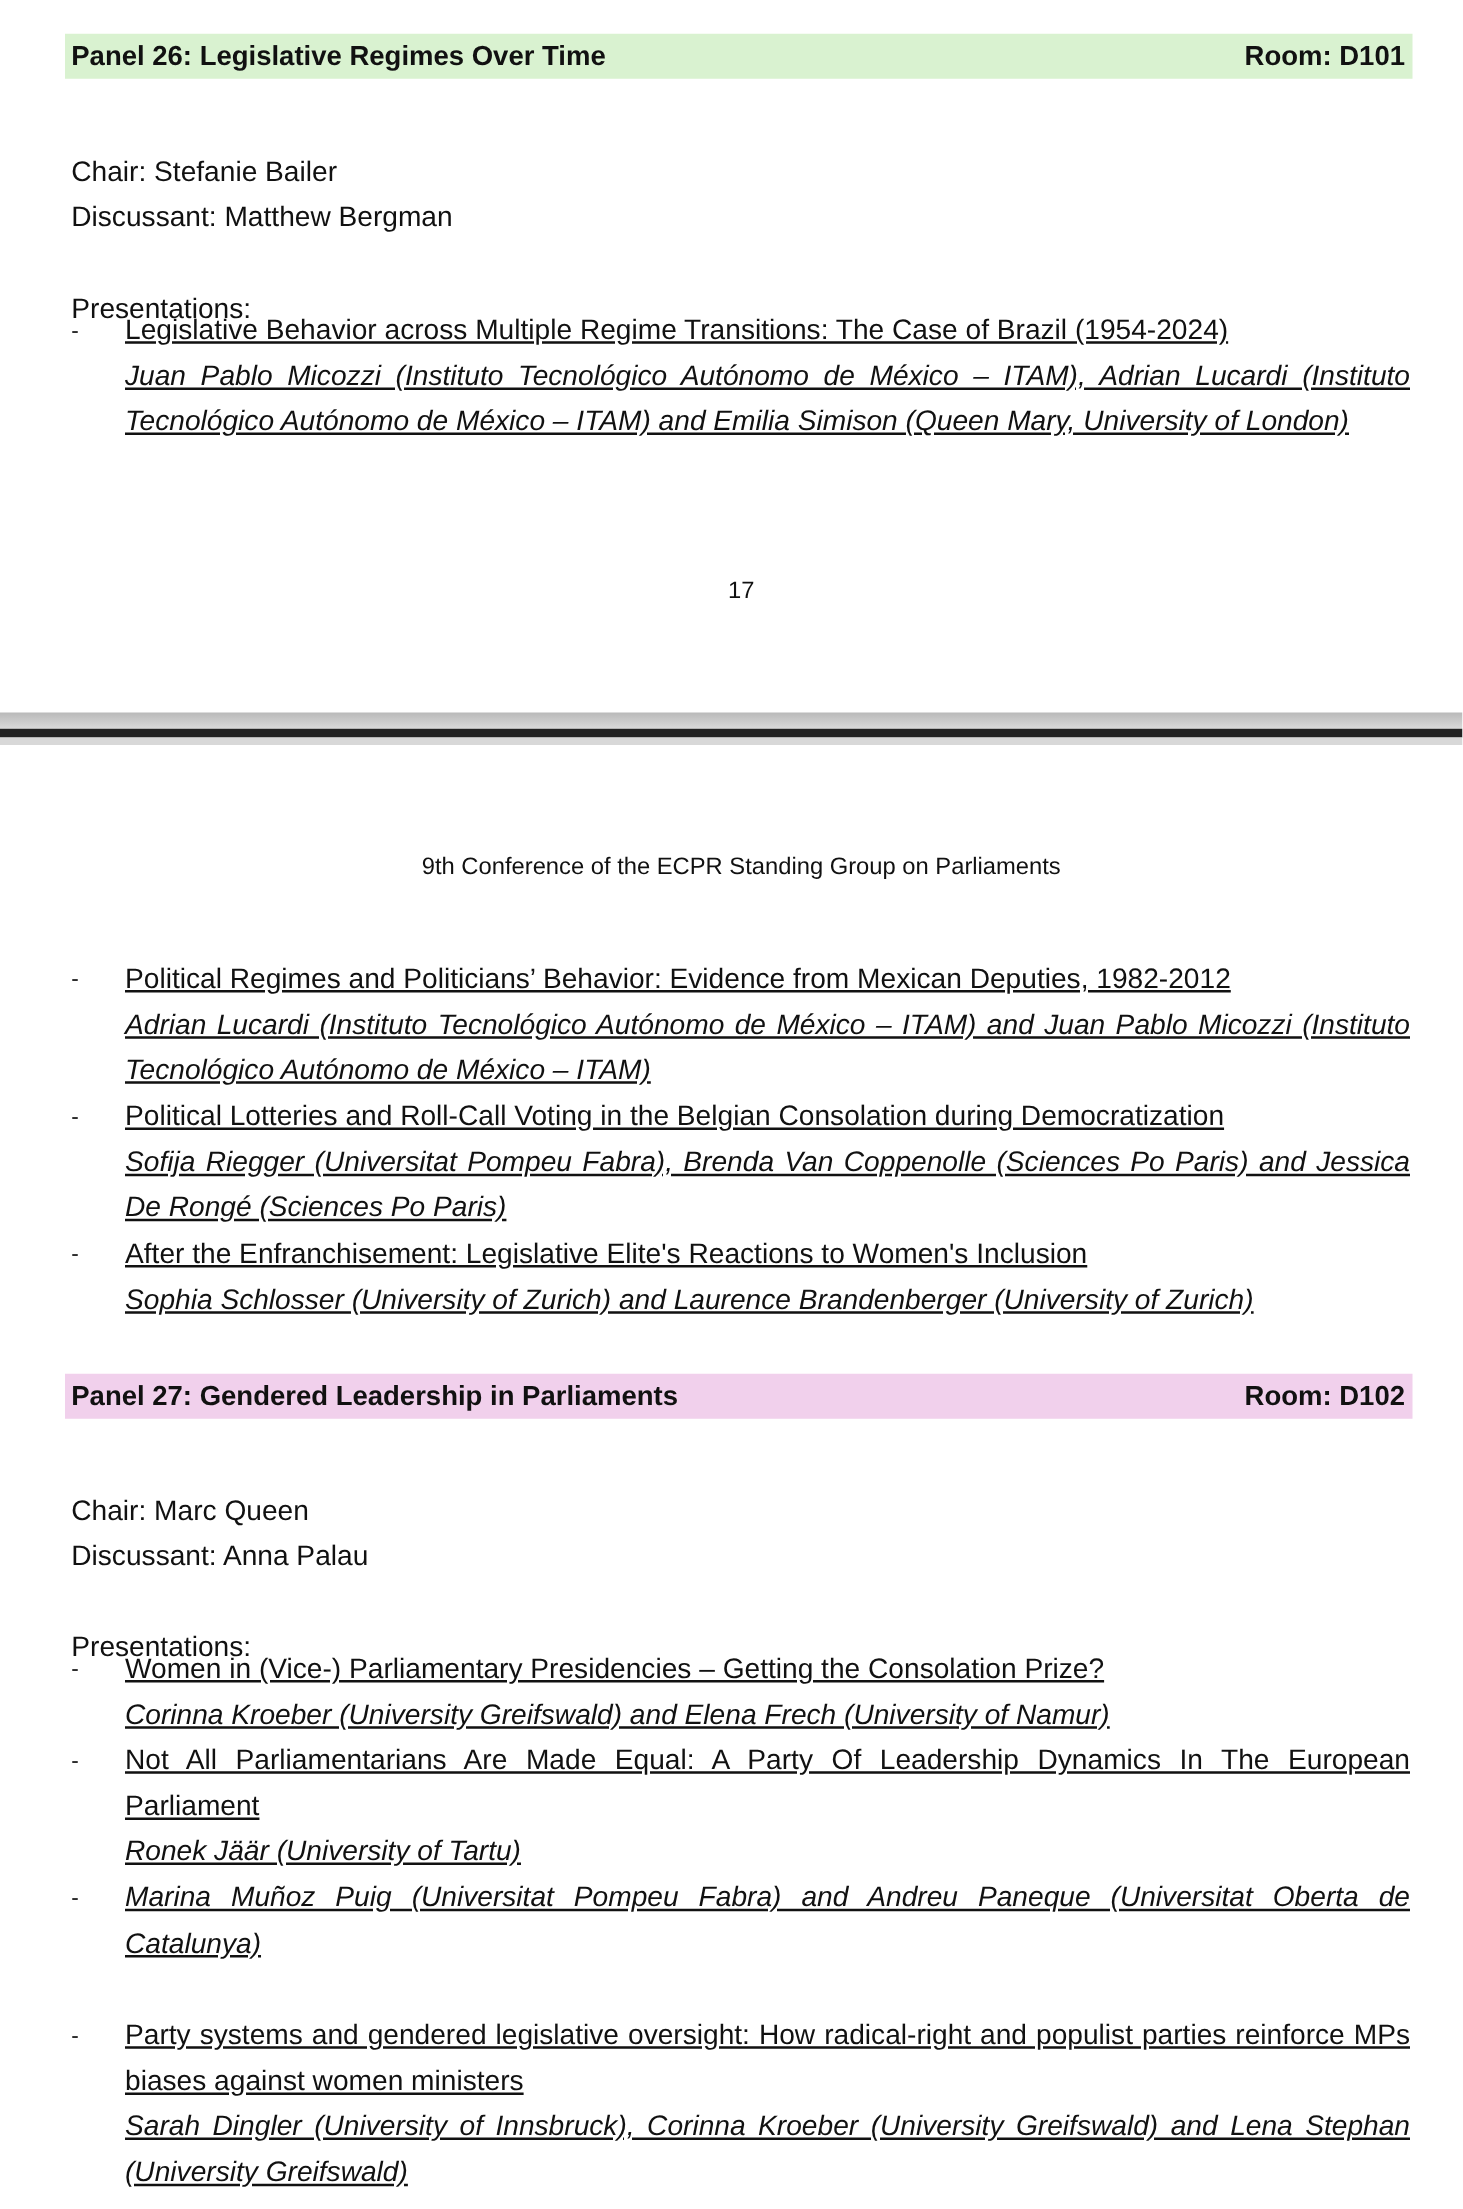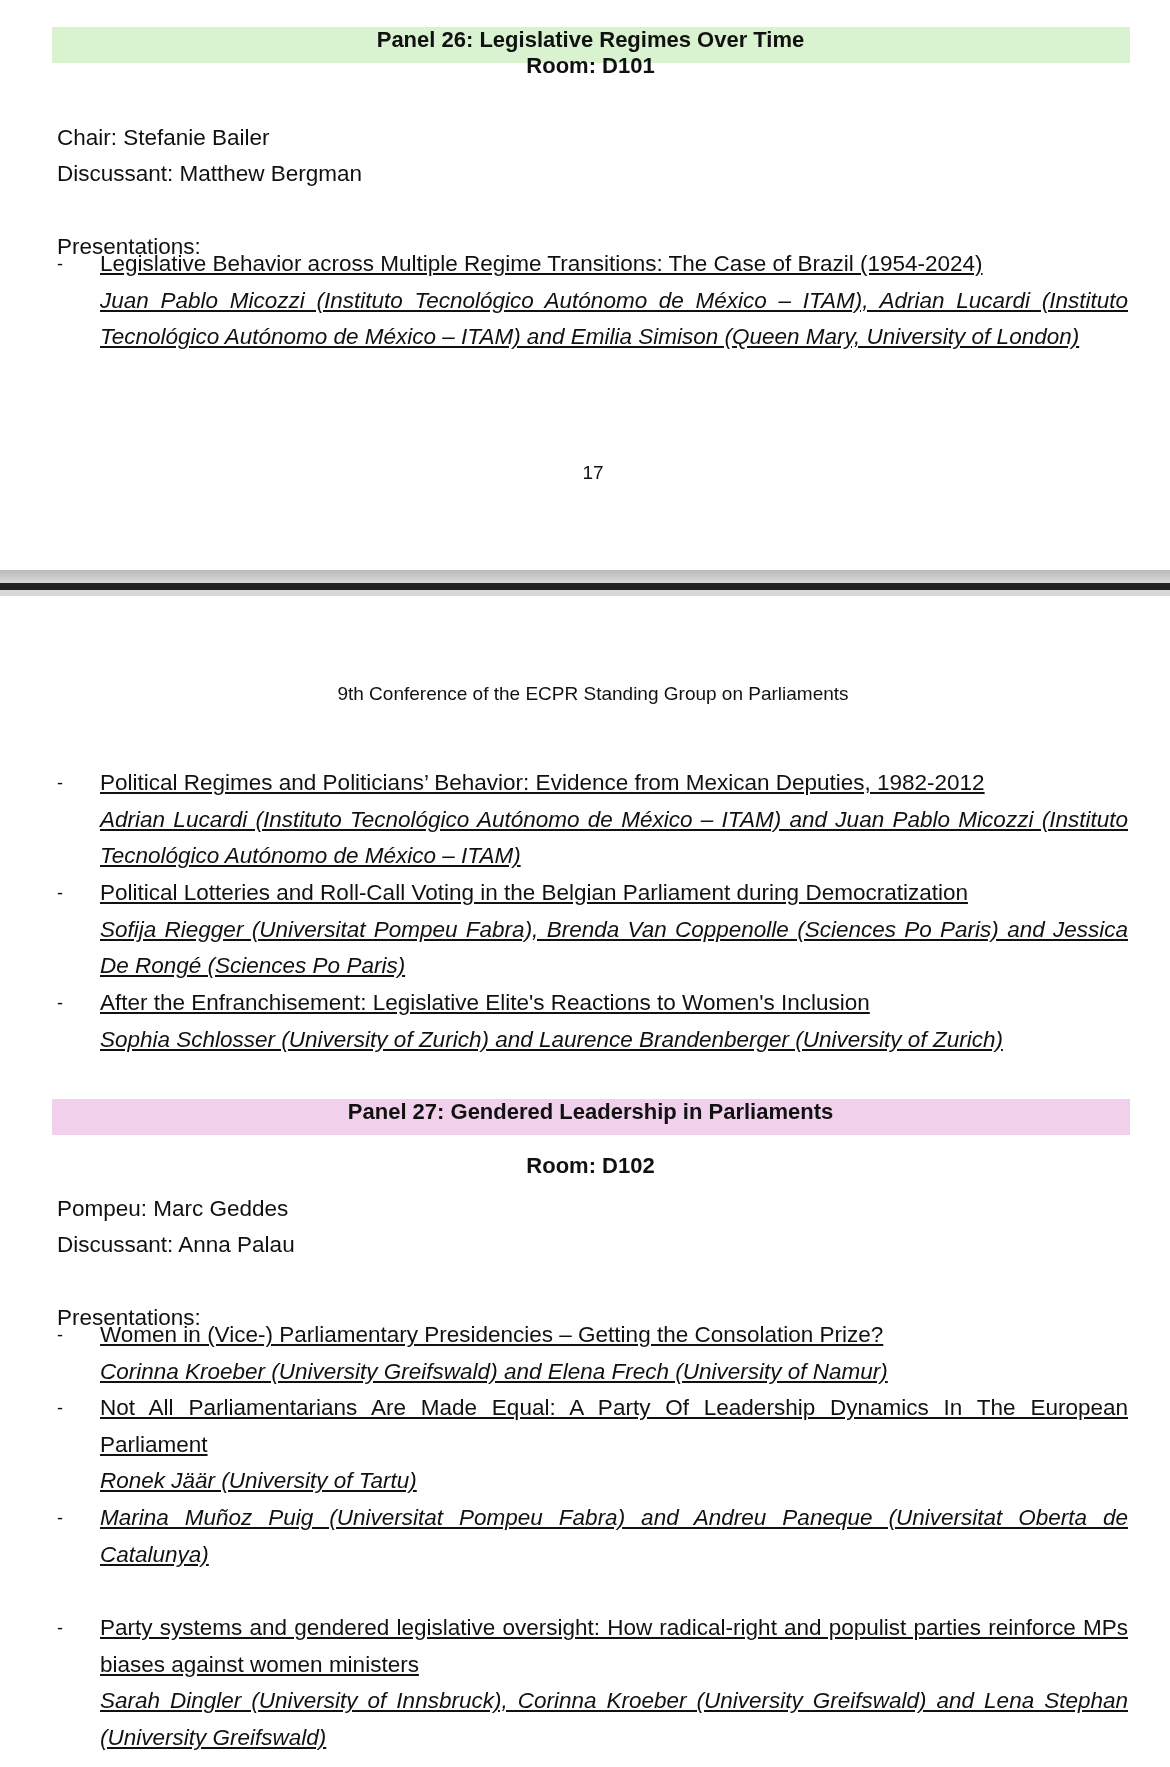--- a/index.html
+++ b/index.html
@@ -4,21 +4,21 @@
 <style>
   html, body { margin: 0; padding: 0; background: #ffffff; }
   body { width: 1170px; height: 1767px; position: relative; overflow: hidden;
          font-family: "Liberation Sans", "DejaVu Sans", sans-serif; color: #111; }
   .page { position: absolute; left: 0; width: 1170px; background: #fff; }
   .page-top { top: 0; height: 570px; }
   .page-bottom { top: 598px; height: 1169px; }
 
   .panel-header { position: absolute; left: 52px; width: 1078px; height: 36px;
                   display: flex; justify-content: space-between; align-items: center;
-                  font-weight: bold; font-size: 22px; box-sizing: border-box; padding: 0 6px 0 5px; flex-direction: column; }
+                  font-weight: bold; font-size: 22px; box-sizing: border-box; padding: 0 6px 0 5px; }
   .panel-header.green { background: #d9f2d0; }
   .panel-header.pink { background: #f1d0ec; }
 
   .line { position: absolute; left: 57px; font-size: 22.5px; line-height: 36px; white-space: nowrap; margin-top: 20px; }
   .item { position: absolute; left: 57px; width: 1071px; font-size: 22.5px; line-height: 36.6px; }
   .item .dash { position: absolute; left: 0; top: 0; font-size: 18px; }
   .item .body { margin-left: 43px; }
   .item .title, .item .authors { display: block; text-decoration: underline; }
   .item .authors { font-style: italic; }
   .justify { text-align: justify; text-align-last: left; }
@@ -70,39 +70,39 @@
   <span class="dash">-</span>
   <div class="body">
     <span class="title">Political Regimes and Politicians’ Behavior: Evidence from Mexican Deputies, 1982-2012</span>
     <span class="authors justify">Adrian Lucardi (Instituto Tecnológico Autónomo de México – ITAM) and Juan Pablo Micozzi (Instituto Tecnológico Autónomo de México – ITAM)</span>
   </div>
 </div>
 
 <div class="item" style="top:875px;">
   <span class="dash">-</span>
   <div class="body">
-    <span class="title">Political Lotteries and Roll-Call Voting in the Belgian Parliament during Democratization</span>
+    <span class="title">Political Lotteries and Roll-Call Voting in the Belgian Consolation during Democratization</span>
     <span class="authors justify">Sofija Riegger (Universitat Pompeu Fabra), Brenda Van Coppenolle (Sciences Po Paris) and Jessica De Rongé (Sciences Po Paris)</span>
   </div>
 </div>
 
 <div class="item" style="top:985px;">
   <span class="dash">-</span>
   <div class="body">
     <span class="title">After the Enfranchisement: Legislative Elite's Reactions to Women's Inclusion</span>
     <span class="authors">Sophia Schlosser (University of Zurich) and Laurence Brandenberger (University of Zurich)</span>
   </div>
 </div>
 
 <div class="panel-header pink" style="top:1099px;gap:28px;">
   <span>Panel 27: Gendered Leadership in Parliaments</span>
   <span>Room: D102</span>
 </div>
 
-<div class="line" style="top:1171px;">Pompeu: Marc Geddes</div>
+<div class="line" style="top:1171px;">Chair: Marc Queen</div>
 <div class="line" style="top:1207px;">Discussant: Anna Palau</div>
 <div class="line" style="top:1280px;">Presentations:</div>
 
 <div class="item" style="top:1317px;">
   <span class="dash">-</span>
   <div class="body">
     <span class="title">Women in (Vice-) Parliamentary Presidencies – Getting the Consolation Prize?</span>
     <span class="authors">Corinna Kroeber (University Greifswald) and Elena Frech (University of Namur)</span>
   </div>
 </div>

